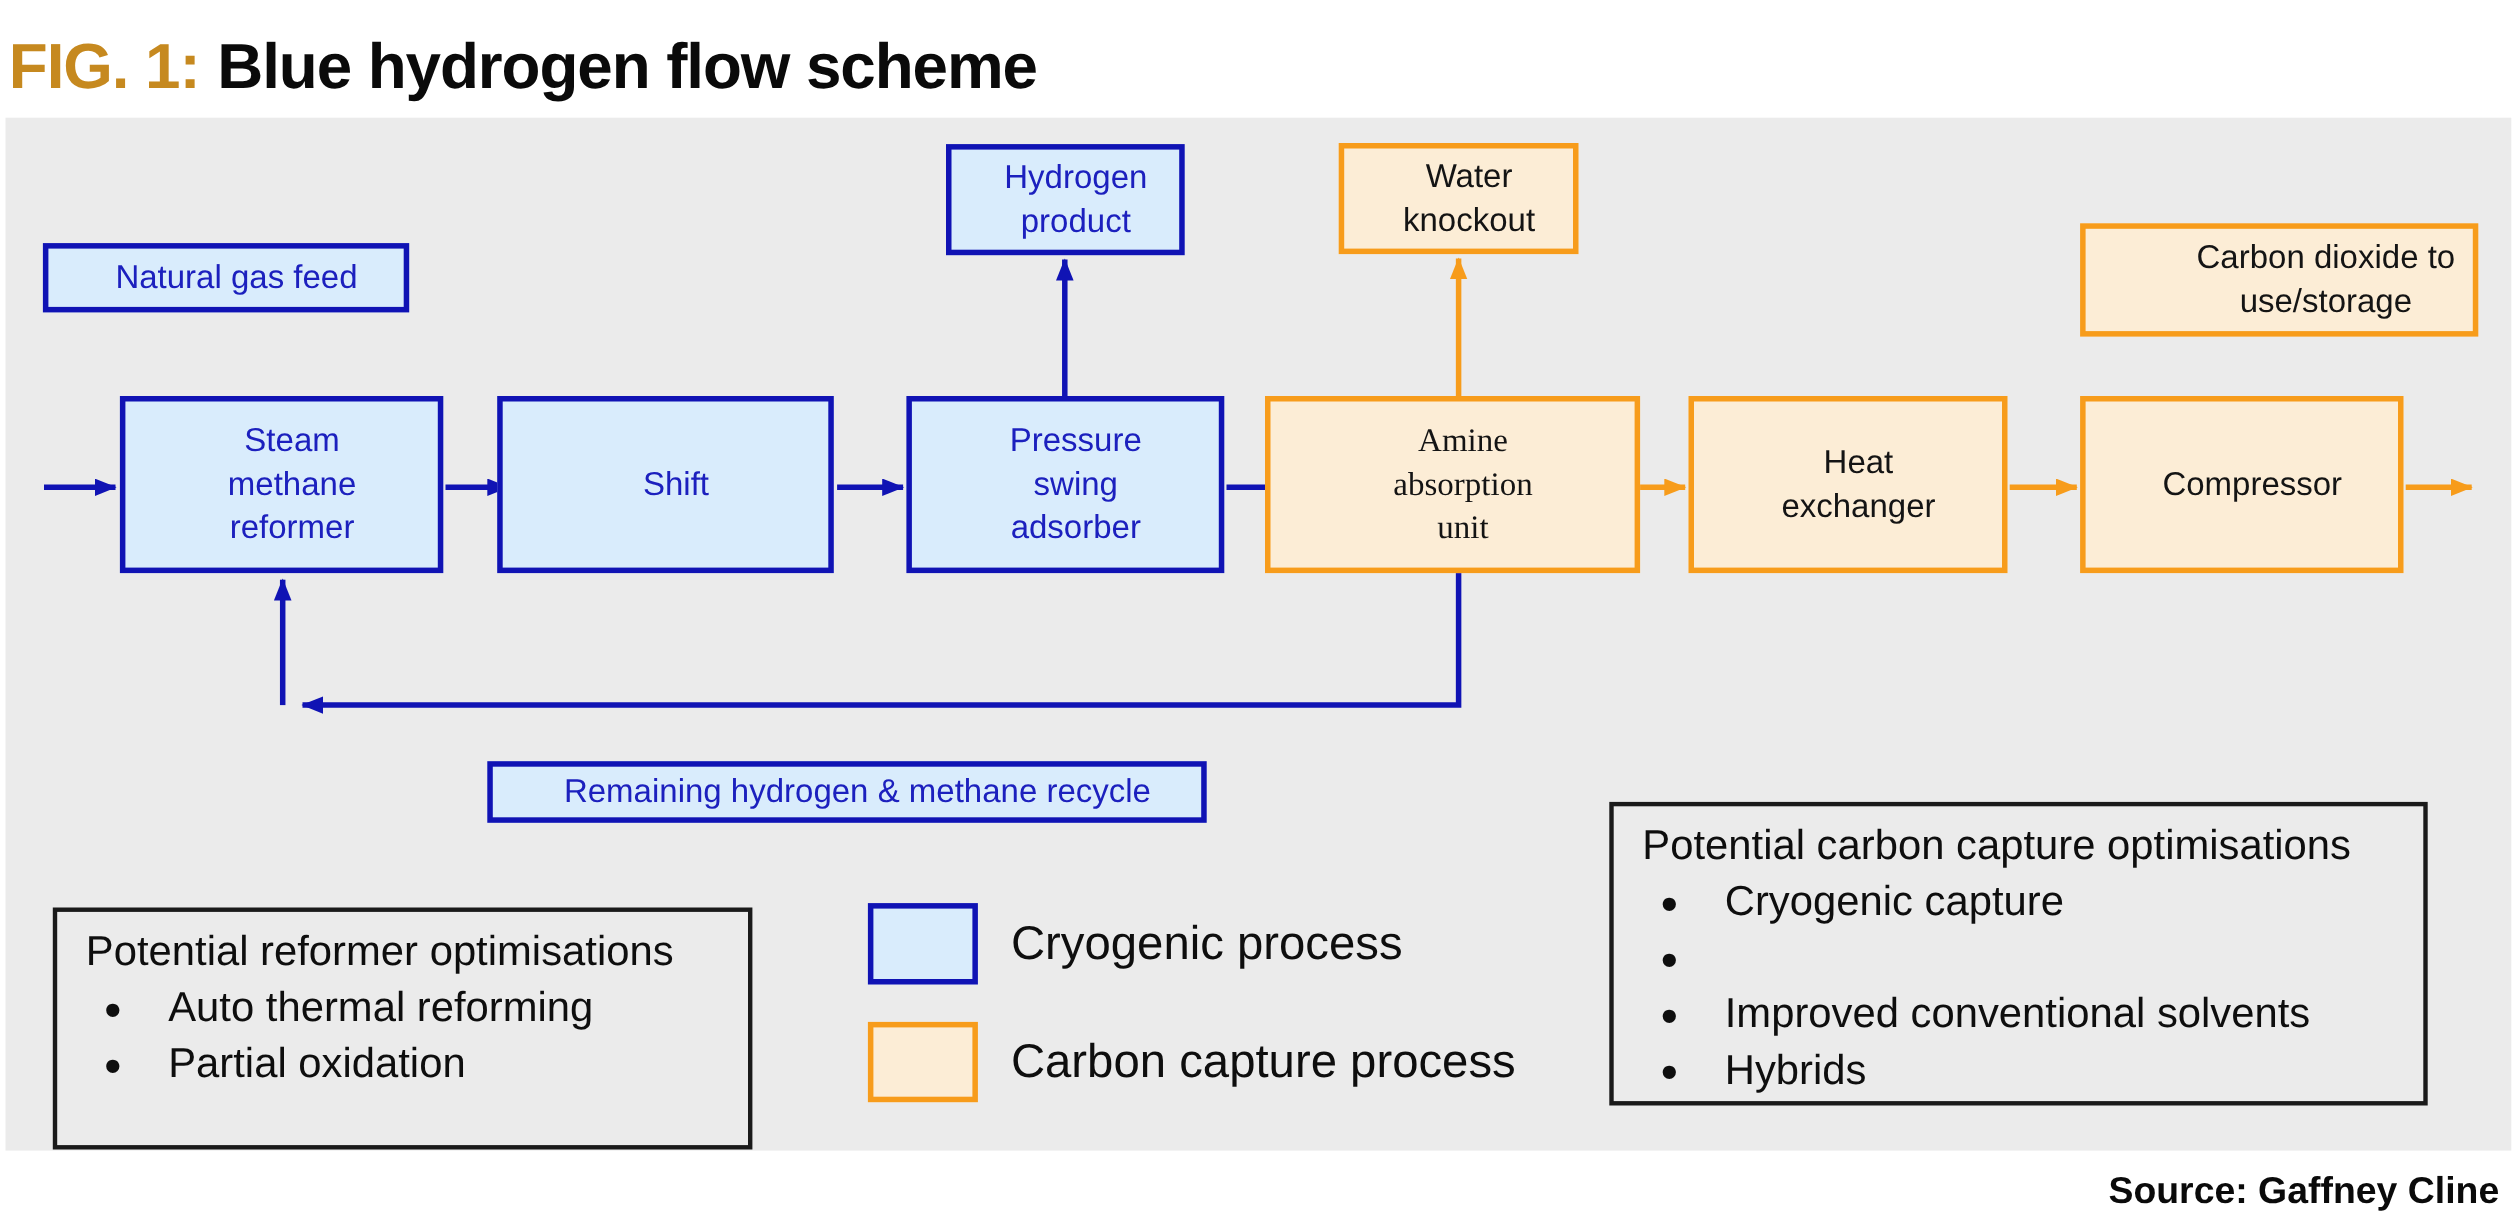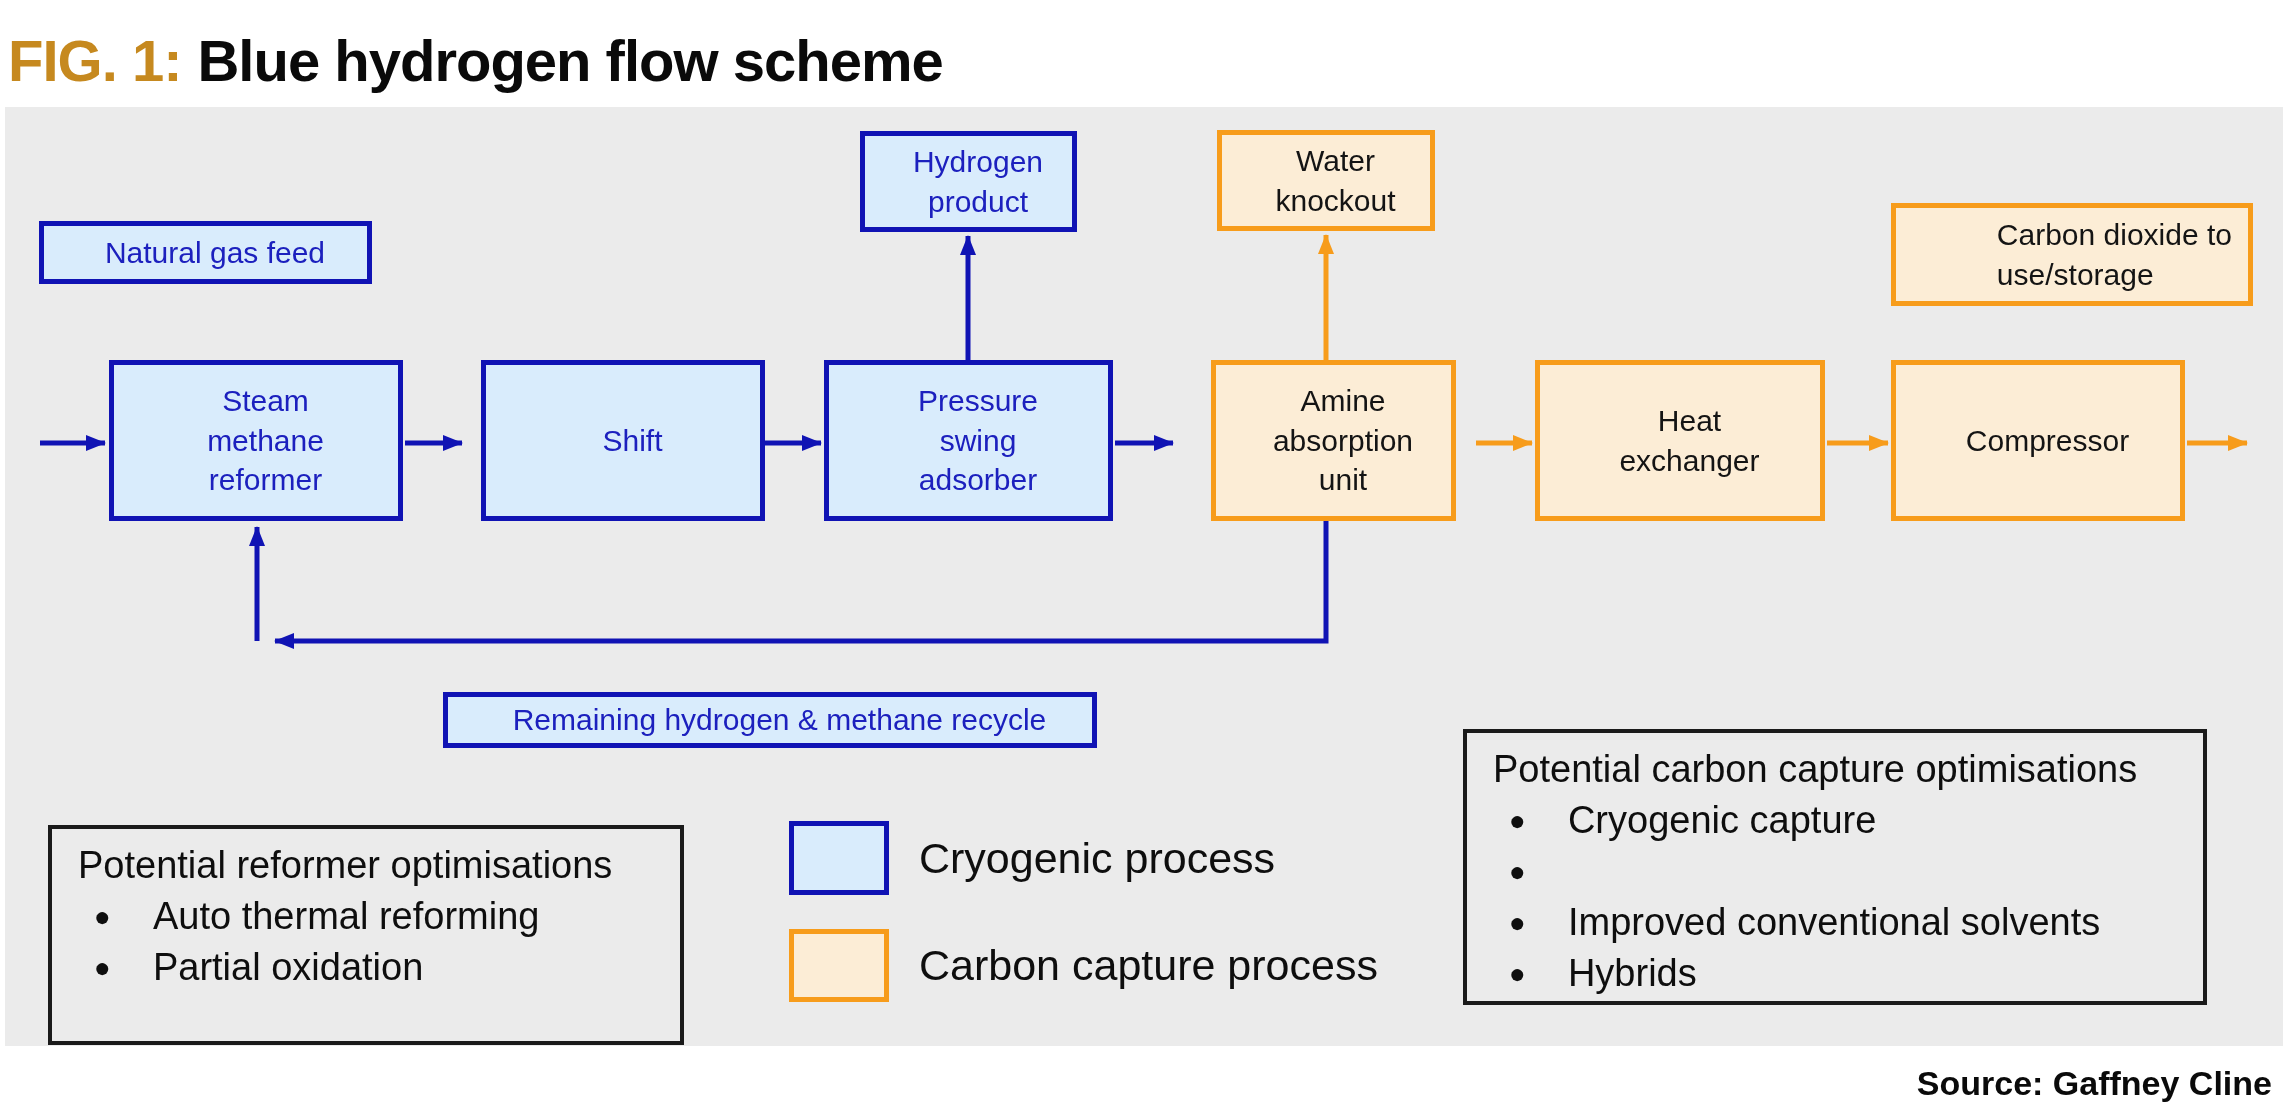--- a/index.html
+++ b/index.html
@@ -17,26 +17,26 @@
   .connectors{position:absolute;left:0;top:0;z-index:1;}
 
   
   .node{position:absolute;z-index:2;display:flex;align-items:center;justify-content:center;
         text-align:center;white-space:pre-line;font-size:30px;line-height:1.32;box-sizing:border-box;padding-left:19px;}
   .node.blue{background:#D9ECFC;border:5px solid #1013B4;color:#1C20BE;}
   .node.orange{background:#FCEDD6;border:5px solid #F79C1B;color:#141414;}
   #ngf{left:34px;top:114px;width:333px;height:63px;}
   #hp{left:855px;top:24px;width:217px;height:101px;}
   #wk{left:1212px;top:23px;width:218px;height:101px;}
-  #co2{left:1886px;top:96px;width:362px;height:103px;justify-content:flex-end;text-align:left;padding-right:16px;}
+  #co2{left:1886px;top:96px;width:362px;height:103px;justify-content:flex-end;text-align:center;padding-right:16px;}
   .main{top:253px;height:161px;}
   #smr{left:104px;width:294px;}
-  #shift{left:476px;width:284px;}
+  #shift{left:447px;width:306px;}
   #psa{left:819px;width:289px;}
-  #amine{left:1206px;width:245px;}
+  #amine{left:1145px;width:341px;font-family:Liberation Serif, serif;}
   #hx{left:1530px;width:290px;}
   #comp{left:1886px;width:294px;}
   #recycle{left:438px;top:585px;width:654px;height:56px;}
 
   
   .legend-item{position:absolute;display:flex;align-items:center;z-index:2;}
   #legend-h{left:784px;top:714px;height:74px;}
   #legend-c{left:784px;top:822px;height:73px;}
   .swatch{width:100px;height:100%;box-sizing:border-box;}
   .swatch.blue{background:#D9ECFC;border:5px solid #1013B4;}

